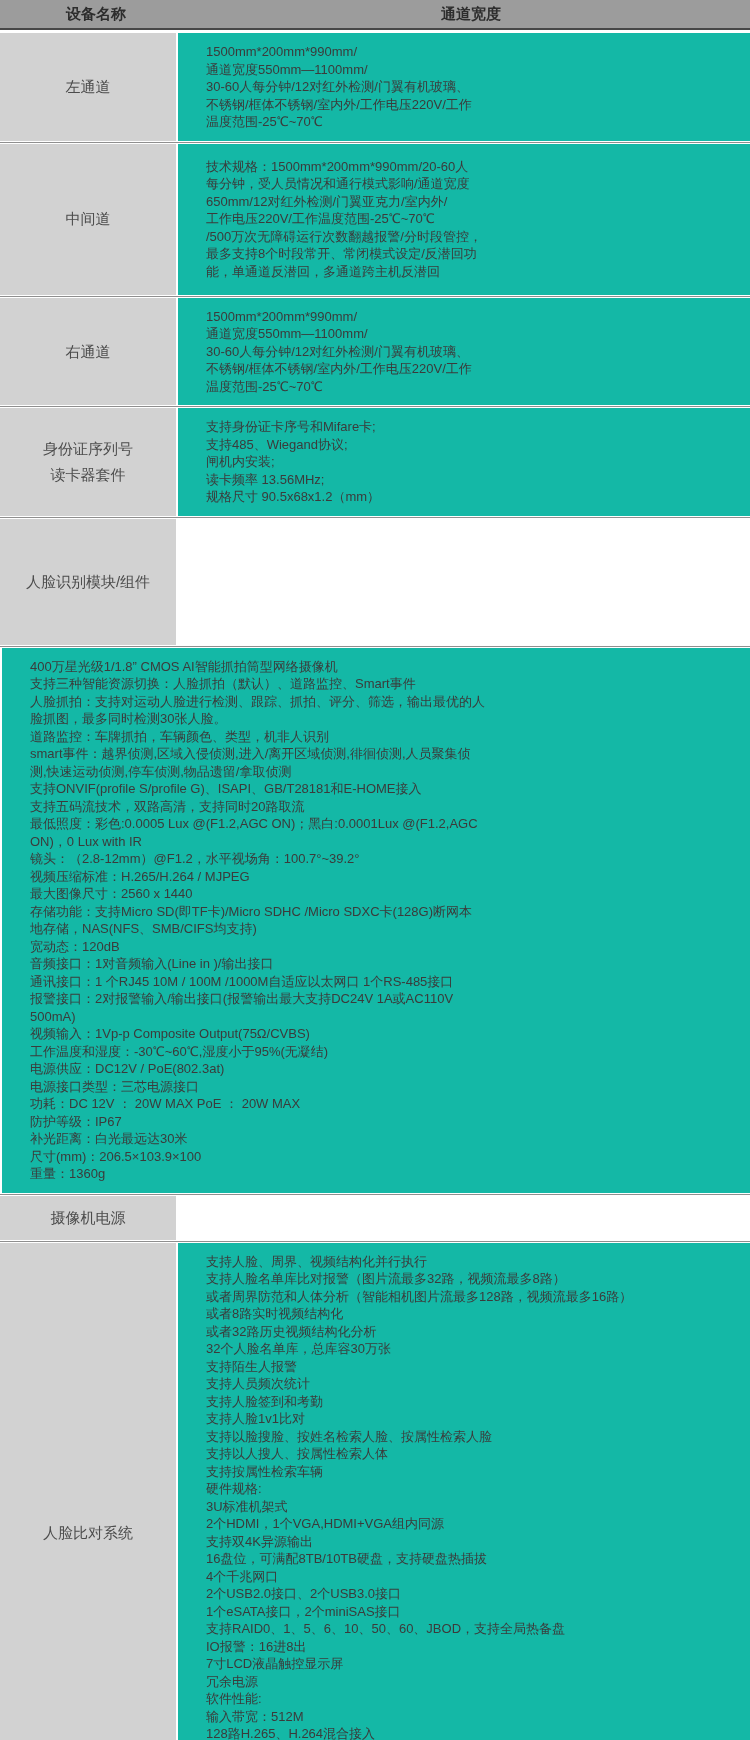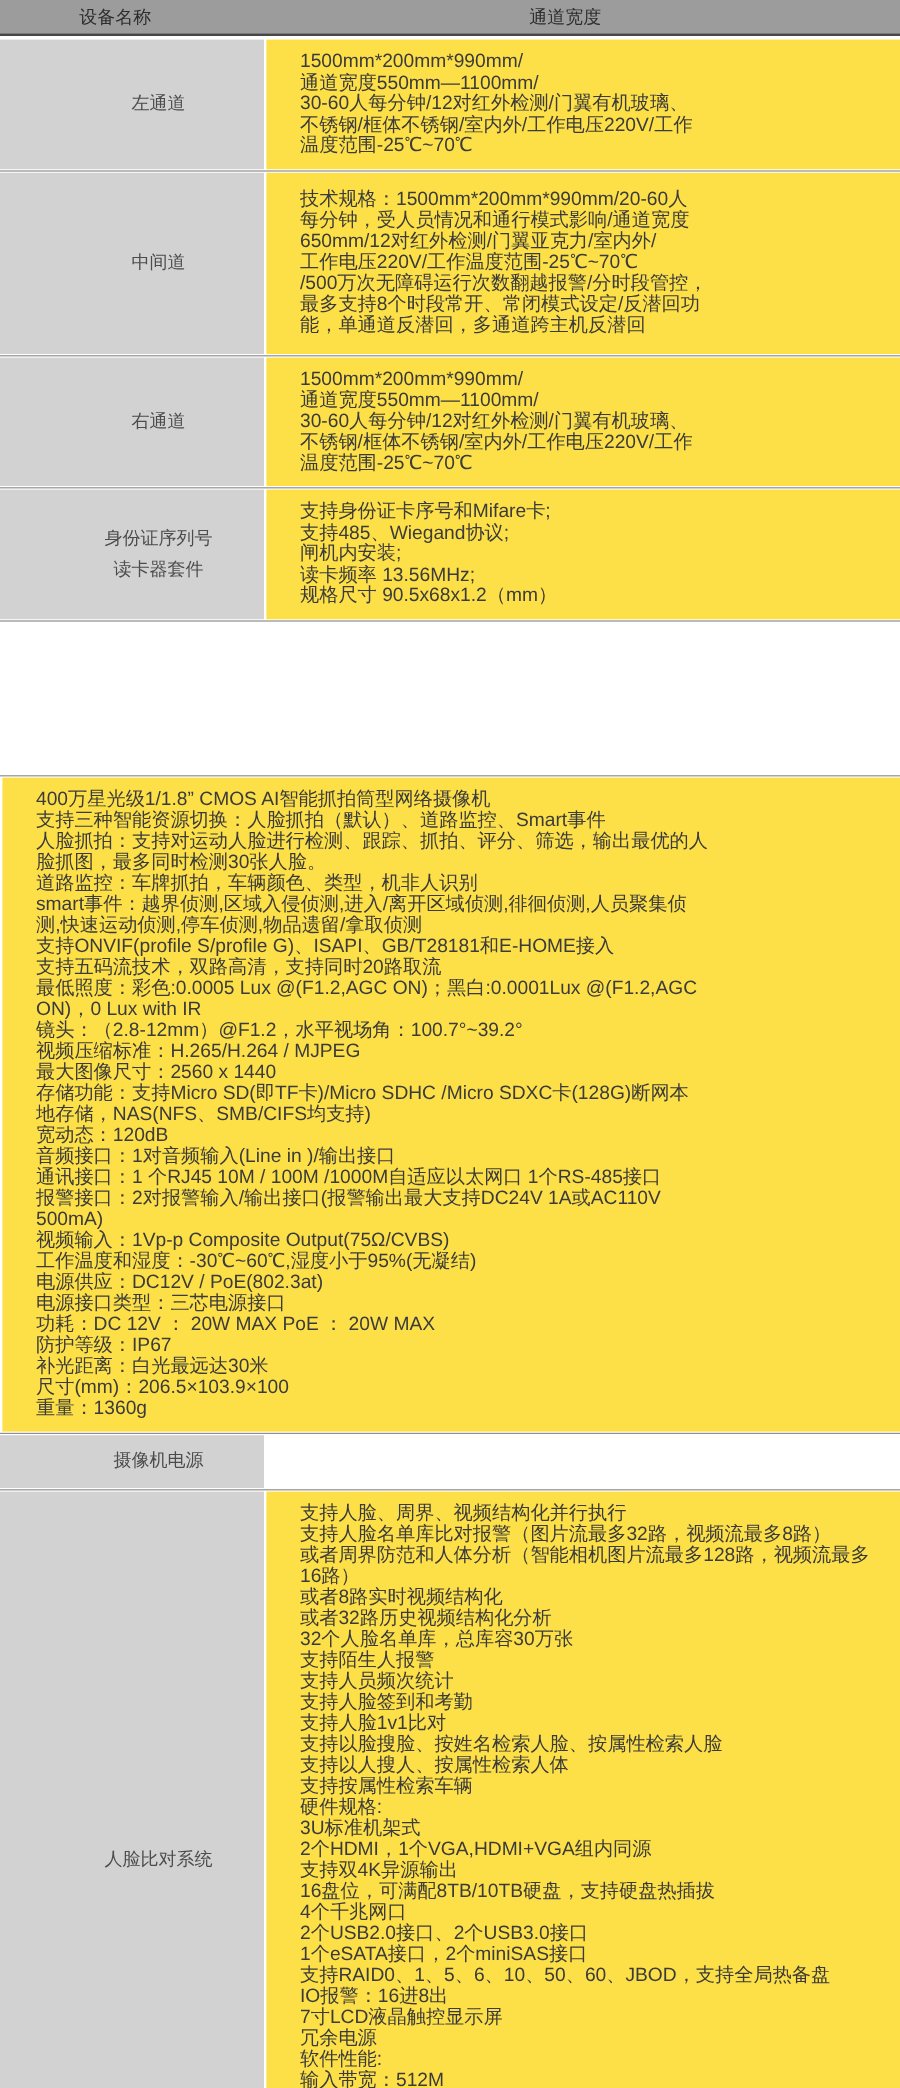--- a/index.html
+++ b/index.html
@@ -1,26 +1,26 @@
 <!DOCTYPE html>
 <html><head>
 <meta charset="utf-8">
 <style>
   html,body{margin:0;padding:0;background:#ffffff;}
   body{width:750px;font-family:"Liberation Sans",sans-serif;-webkit-font-smoothing:antialiased;}
   .spec-table{width:750px;}
-  .tbl-header{display:flex;height:28px;background:#9c9c9c;border-bottom:2px solid #474747;align-items:center;font-size:15px;color:#2d2d2d;}
+  .tbl-header{display:flex;height:28px;background:#9c9c9c;border-bottom:2px solid #474747;align-items:center;font-size:15px;color:#2d2d2d;font-weight:bold;}
   .h-name{width:192px;text-align:center;}
   .h-params{flex:1;text-align:center;}
   .top-gap{height:3px;background:#ffffff;}
   .row{display:flex;align-items:stretch;}
   .cell-name{width:176px;background:#d2d2d2;display:flex;align-items:center;justify-content:center;
-             text-align:center;font-size:15px;color:#4c4c4c;white-space:pre-line;line-height:1.7;flex:none;padding-left:44px;}
-  .cell-params{flex:1;background:#fde047;margin-left:2px;display:flex;align-items:center;
-               font-size:16px;color:#3b3b3b;line-height:17.5px;padding:10px 16px 10px 28px;
+             text-align:center;font-size:15px;color:#4c4c4c;white-space:pre-line;line-height:1.7;flex:none;}
+  .cell-params{flex:1;background:#14b8a6;margin-left:2px;display:flex;align-items:center;
+               font-size:13px;color:#3b3b3b;line-height:17.5px;padding:10px 16px 10px 28px;
                white-space:pre-wrap;word-break:break-word;box-sizing:border-box;}
   .sep{height:3px;display:flex;align-items:center;background:#ffffff;}
   .sep::after{content:"";display:block;width:100%;height:1px;background:#8f8f8f;}
   .r1{min-height:93px;} .r2{min-height:151px;} .r3{min-height:105px;} .r4{min-height:105px;}
   .r5{min-height:126px;} .r6{min-height:518px;} .r7{min-height:44px;gap:12px;} .r8{min-height:545px;}
 </style>
 </head>
 <body>
 
 <div class="spec-table">
@@ -69,20 +69,21 @@
 读卡器套件</div>
     <div class="cell-params">支持身份证卡序号和Mifare卡;
 支持485、Wiegand协议;
 闸机内安装;
 读卡频率 13.56MHz;
 规格尺寸 90.5x68x1.2（mm）</div>
   </div>
   <div class="sep"></div>
 
   <div class="row r5">
+    <div class="cell-name">人脸识别模块/组件</div>
   </div>
   <div class="sep"></div>
 
   <div class="row r6">
     <div class="cell-params">400万星光级1/1.8” CMOS AI智能抓拍筒型网络摄像机
 支持三种智能资源切换：人脸抓拍（默认）、道路监控、Smart事件
 人脸抓拍：支持对运动人脸进行检测、跟踪、抓拍、评分、筛选，输出最优的人
 脸抓图，最多同时检测30张人脸。
 道路监控：车牌抓拍，车辆颜色、类型，机非人识别
 smart事件：越界侦测,区域入侵侦测,进入/离开区域侦测,徘徊侦测,人员聚集侦

